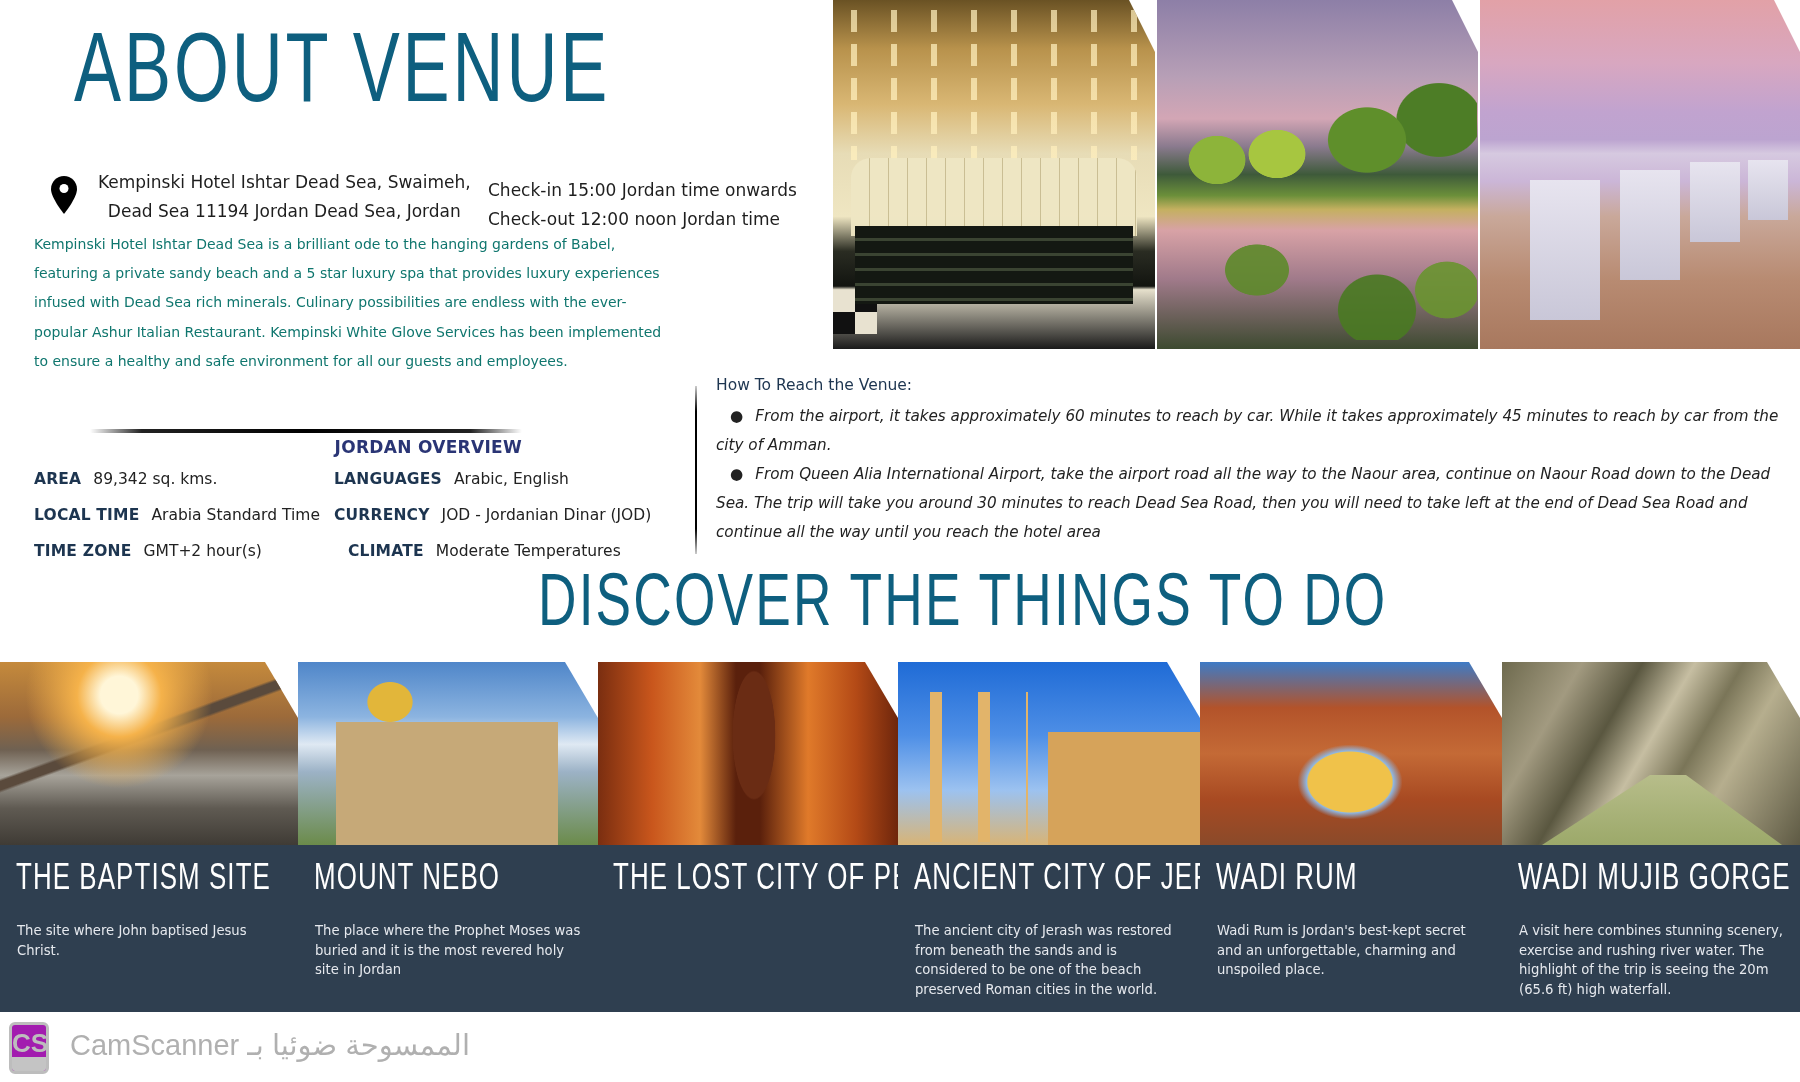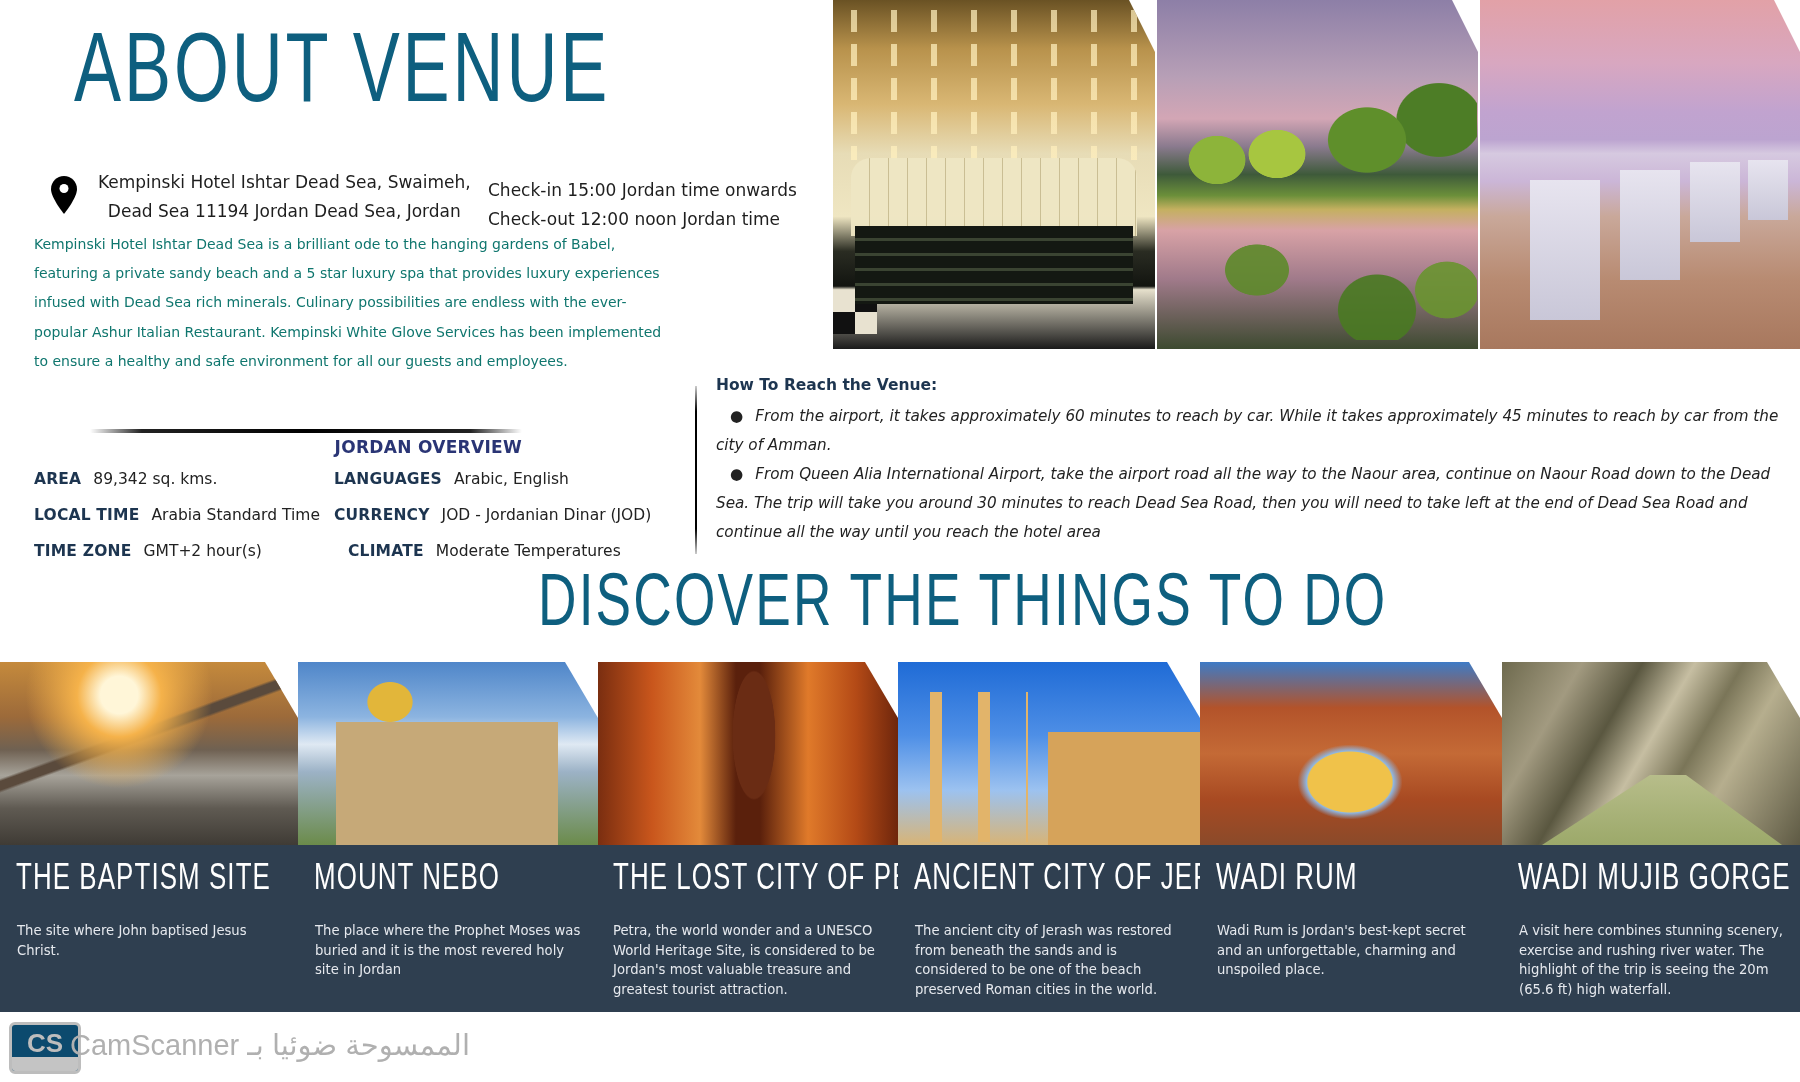--- a/index.html
+++ b/index.html
@@ -36,21 +36,21 @@
     font-size: 17px; font-weight: 700; color: #2a3575; letter-spacing: 0.3px;
   }
   .ov-item { position: absolute; font-size: 15.5px; white-space: nowrap; color: #222; }
   .ov-item .k { font-weight: 700; color: #1d3550; margin-right: 12px; letter-spacing: 0.2px; }
 
   #vsep {
     position: absolute; left: 695px; top: 386px; width: 2px; height: 168px;
     background: linear-gradient(180deg, rgba(0,0,0,0.2), #000 15%, #000 85%, rgba(0,0,0,0.2));
   }
   #reach { position: absolute; left: 716px; top: 376px; width: 1070px; }
-  #reach-title { font-size: 15.5px; font-weight: 700; color: #1d3550; margin-bottom: 8px; }
+  #reach-title { font-size: 15.5px; font-weight: 400; color: #1d3550; margin-bottom: 8px; }
   .reach-p { font-size: 15.2px; line-height: 29px; color: #222; font-style: italic; }
   .reach-p .bullet { display: inline-block; margin: 0 12px 0 14px; }
 
   
   .photo { position: absolute; top: 0; height: 349px; overflow: hidden;
            clip-path: polygon(0 0, calc(100% - 26px) 0, 100% 52px, 100% 100%, 0 100%); }
   #photo-1 { left: 833px; width: 322px;
     background:
       repeating-conic-gradient(#111 0 25%, #e8e2d0 0 50%) 0 290px / 44px 44px no-repeat,
       linear-gradient(180deg, #6a5224 0%, #b8924c 14%, #d9b774 30%, #e7dcb6 44%, #efe6c2 62%, #2a2c22 72%, #121410 82%, #e6e0cc 83%, #1a1a1a 100%);
@@ -132,22 +132,22 @@
     linear-gradient(180deg, #1f6bd6 0%, #4e8fe6 40%, #9cc2f0 70%, #d8b476 100%); }
   #img-5 { background:
     radial-gradient(ellipse 70px 50px at 150px 120px, #f0c24a 0 60%, #8fb6e0 62%, transparent 75%),
     linear-gradient(180deg, #3e7bc6 0%, #b3532a 25%, #c46a36 50%, #a84a22 75%, #8a4a2a 100%); }
   #img-6 { background:
     linear-gradient(120deg, #6e6a4e 0%, #a29a80 20%, #5a5740 35%, #c6bea2 48%, #7a7558 60%, #b6ae8e 72%, #5e5a44 100%); }
   #img-6::after { content: ""; position: absolute; left: 40px; bottom: 0; width: 240px; height: 70px;
     background: linear-gradient(180deg, #b7bd8a, #9ca96a); clip-path: polygon(45% 0, 60% 0, 100% 100%, 0 100%); }
 
   
-  #cs-badge { position: absolute; left: 9px; top: 1022px; width: 72px; height: 52px;
-    border: 3px solid #bdbdbd; border-radius: 6px; background: #0c4a6e; overflow: hidden; }
+  #cs-badge { position: absolute; left: 9px; top: 1022px; width: 40px; height: 52px;
+    border: 3px solid #bdbdbd; border-radius: 6px; background: #a21caf; overflow: hidden; }
   #cs-badge .cs-text { position: absolute; left: 0; top: 3px; width: 100%; text-align: center;
     font-family: "Liberation Sans", sans-serif; font-weight: 700; font-size: 26px; color: #bdbdbd; }
   #cs-badge .cs-bar { position: absolute; left: 0; bottom: 0; width: 100%; height: 14px; background: #c4c4c4; }
   #cs-label { position: absolute; left: 70px; top: 1028px; font-family: "Liberation Sans", sans-serif;
     font-size: 29px; color: #b0b0b0; white-space: nowrap; }
 </style>
 </head>
 <body>
 
 <h1 id="about-title" class="title-xl">ABOUT VENUE</h1>
@@ -223,21 +223,20 @@
   <div id="img-2" class="card-img"></div>
   <div class="card-body">
     <div class="card-title">MOUNT NEBO</div>
     <div class="card-desc">The place where the Prophet Moses was buried and it is the most revered holy site in Jordan</div>
   </div>
 </div>
 <div id="card-3" class="card">
   <div id="img-3" class="card-img"></div>
   <div class="card-body">
     <div class="card-title">THE LOST CITY OF PETRA</div>
-    <div class="card-desc">Petra, the world wonder and a UNESCO World Heritage Site, is considered to be Jordan's most valuable treasure and greatest tourist attraction.</div>
   </div>
 </div>
 <div id="card-4" class="card">
   <div id="img-4" class="card-img"></div>
   <div class="card-body">
     <div class="card-title">ANCIENT CITY OF JERASH</div>
     <div class="card-desc">The ancient city of Jerash was restored from beneath the sands and is considered to be one of the beach preserved Roman cities in the world.</div>
   </div>
 </div>
 <div id="card-5" class="card">

